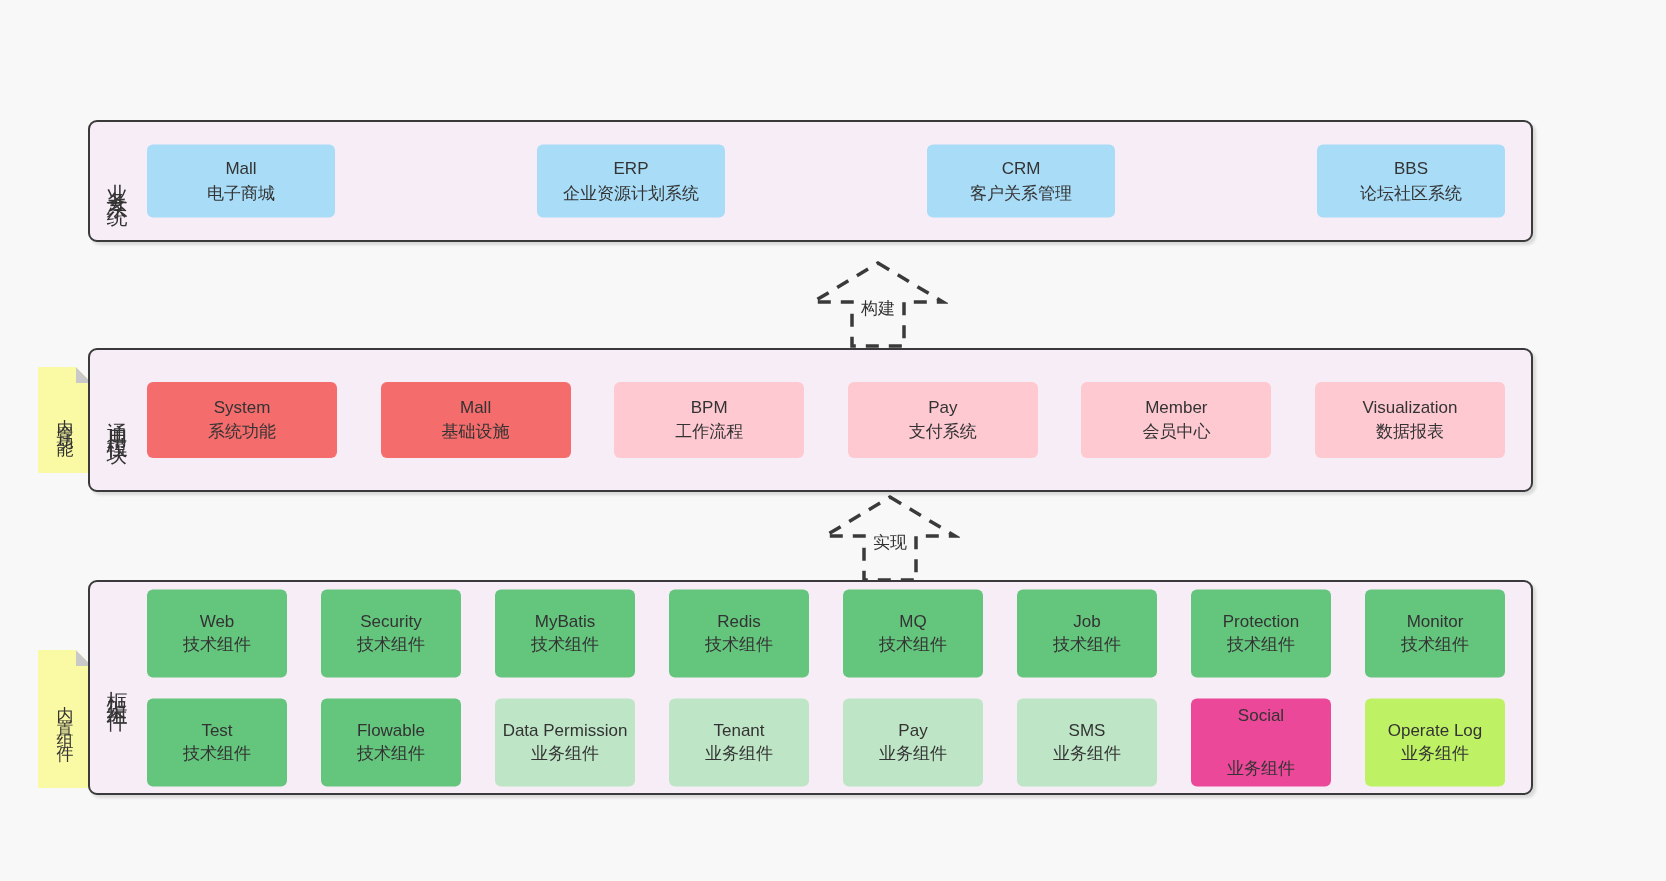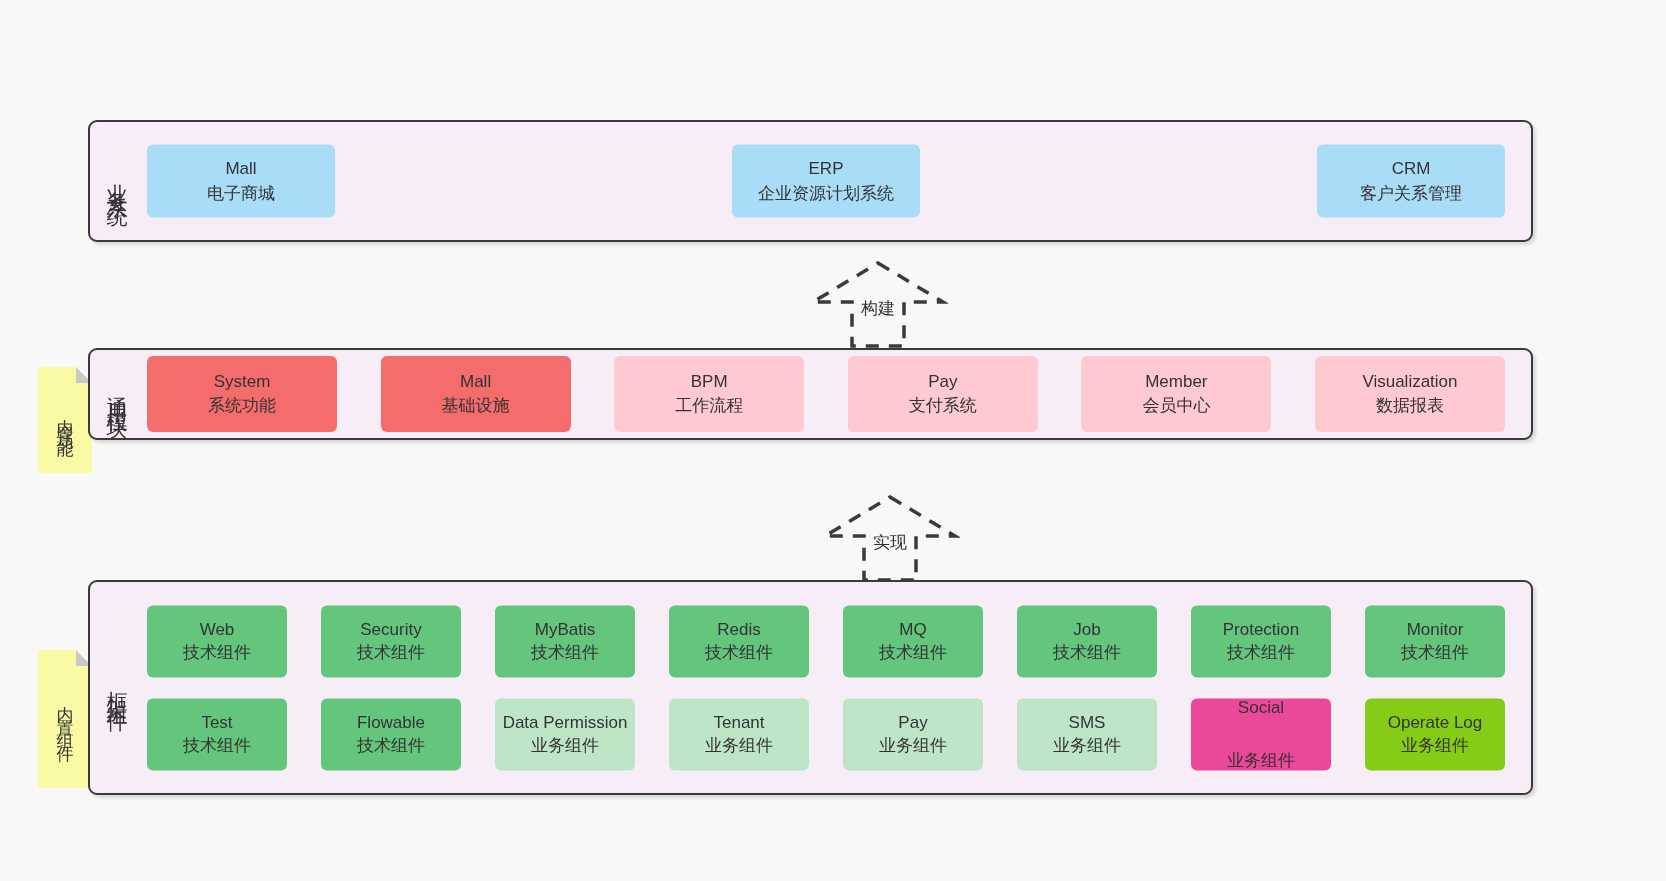--- a/index.html
+++ b/index.html
@@ -14,21 +14,21 @@
   
   .layer {
     position:absolute; left:88px; width:1445px; box-sizing:border-box;
     background:var(--layer-bg,#f7edf6);
     border:2px solid var(--layer-border,#3a3a3a);
     border-radius:9px;
     box-shadow:3px 3px 3px rgba(0,0,0,0.12);
     z-index:1;
   }
   .layer-business   { top:120px; height:122px; }
-  .layer-modules    { top:348px; height:92px; }
+  .layer-modules    { top:348px; height:144px; }
   .layer-components { top:580px; height:215px; }
 
   .v-label {
     position:absolute; left:13px; top:50%; transform:translateY(-50%);
     writing-mode:vertical-rl; text-orientation:upright;
     font-size:21px; letter-spacing:7px; white-space:nowrap;
   }
 
   .boxes {
     position:absolute; left:57px; right:26px; top:50%; transform:translateY(-50%);
@@ -40,21 +40,21 @@
   }
   .layer-components .boxes { position:static; transform:none; }
 
   .box {
     border-radius:6px; box-sizing:border-box; padding:2px 4px;
     display:flex; flex-direction:column; justify-content:center; align-items:center;
     text-align:center; font-size:17px; line-height:1.42;
   }
   .layer-business   .box { width:188px; height:73px; }
   .layer-modules    .box { width:190px; height:76px; }
-  .layer-components .box { width:140px; height:72px; line-height:1.32; }
+  .layer-components .box { width:140px; height:88px; line-height:1.32; }
 
   
   .note {
     position:absolute; left:38px; width:54px; z-index:0;
     background:var(--note-bg,#fbfaa4);
     clip-path:polygon(0 0, calc(100% - 16px) 0, 100% 16px, 100% 100%, 0 100%);
     display:flex; align-items:center; justify-content:center;
   }
   .note-1 { top:367px; height:106px; }
   .note-2 { top:650px; height:138px; }
@@ -96,20 +96,24 @@
           <div>电子商城</div>
         </div>
         <div class="box" style="background: rgb(168, 220, 247);">
           <div>ERP</div>
           <div>企业资源计划系统</div>
         </div>
         <div class="box" style="background: rgb(168, 220, 247);">
           <div>CRM</div>
           <div>客户关系管理</div>
         </div>
+        <div class="box" style="background: rgb(168, 220, 247);">
+          <div>BBS</div>
+          <div>论坛社区系统</div>
+        </div>
       </div>
   </section>
 
   <div class="arrow arrow-1">
     <svg viewBox="0 0 140 90">
       <polygon class="arrow-shape" points="70,3 135,42 96,42 96,86 44,86 44,42 5,42"></polygon>
     </svg>
     <span class="arrow-label">构建</span>
   </div>
 
@@ -219,21 +223,21 @@
             <div>业务组件</div>
           </div>
           <div class="box" style="background: rgb(190, 230, 198);">
             <div>SMS</div>
             <div>业务组件</div>
           </div>
           <div class="box" style="background: #ec4899; gap: 31px;">
             <div>Social</div>
             <div>业务组件</div>
           </div>
-          <div class="box" style="background: #84cc16;">
+          <div class="box" style="background: #bef264;">
             <div>Operate Log</div>
             <div>业务组件</div>
           </div>
         </div>
     </div>
   </section>
 
 </div>
 
 </body></html>

